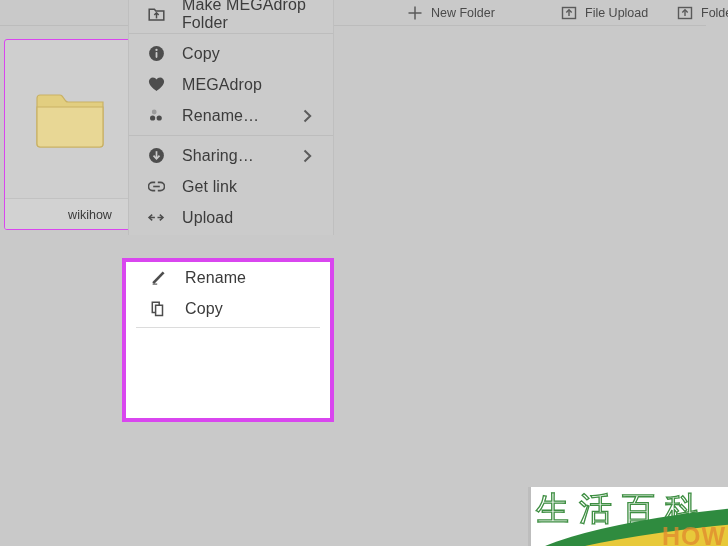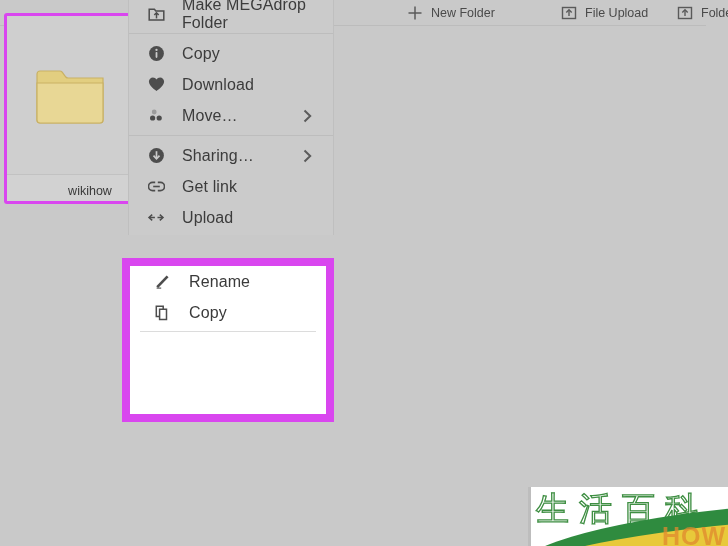--- a/index.html
+++ b/index.html
@@ -45,25 +45,25 @@
     justify-content: center;
     color: #5a5a5a;
   }
   #tb-newfolder { position: absolute; left: 406px; }
   #tb-fileupload { position: absolute; left: 560px; }
   #tb-folderupload { position: absolute; left: 676px; }
 
   
   #folder-card {
     position: absolute;
-    left: 4px; top: 13px;
+    left: 4px; top: 39px;
     width: 132px;
     height: 191px;
     background: #cfcfcf;
-    border: 3px solid #d946ef;
+    border: 1px solid #d946ef;
     border-radius: 3px;
     box-sizing: border-box;
     overflow: hidden;
   }
   #folder-thumb {
     height: 158px;
     display: flex;
     align-items: center;
     justify-content: center;
   }
@@ -130,21 +130,21 @@
     margin: 4px 0;
   }
 
   
   #ctx-highlight {
     position: absolute;
     left: 122px;
     top: 258px;
     width: 212px;
     height: 164px;
-    border: 8px solid #d946ef;
+    border: 4px solid #d946ef;
     background: #ffffff;
     box-sizing: border-box;
     z-index: 5;
   }
   #ctx-highlight .mi-label { color: #3a3a3a; }
   #ctx-highlight .mi { padding-left: 24px; }
   #ctx-highlight .mi-sep { background: #dcdcdc; margin: 3px 10px; }
 
   
   #watermark {
@@ -296,32 +296,32 @@
     </span>
     <span class="mi-label">Copy</span>
   </div>
 
   <div class="mi">
     <span class="mi-icon">
       <svg width="17" height="17" viewBox="0 0 17 17">
         <path d="M8.5,15 C8.5,15 0.9,10.3 0.9,5.6 C0.9,3.1 2.8,1.4 4.9,1.4 C6.4,1.4 7.8,2.3 8.5,3.6 C9.2,2.3 10.6,1.4 12.1,1.4 C14.2,1.4 16.1,3.1 16.1,5.6 C16.1,10.3 8.5,15 8.5,15 Z" fill="#4d4d4d"></path>
       </svg>
     </span>
-    <span class="mi-label">Download</span>
+    <span class="mi-label">MEGAdrop</span>
   </div>
 
   <div class="mi">
     <span class="mi-icon">
       <svg width="17" height="17" viewBox="0 0 17 17">
         <circle cx="6.2" cy="5" r="2.4" fill="#9c9c9c"></circle>
         <circle cx="4.6" cy="11" r="2.6" fill="#4d4d4d"></circle>
         <circle cx="11.2" cy="11" r="2.6" fill="#4d4d4d"></circle>
       </svg>
     </span>
-    <span class="mi-label">Move…</span>
+    <span class="mi-label">Rename…</span>
     <span class="mi-chevron">
       <svg width="11" height="15" viewBox="0 0 11 15">
         <polyline points="2.5,2 8.2,7.5 2.5,13" fill="none" stroke="currentColor" stroke-width="2"></polyline>
       </svg>
     </span>
   </div>
 
   <div class="mi-sep"></div>
 
   <div class="mi">

